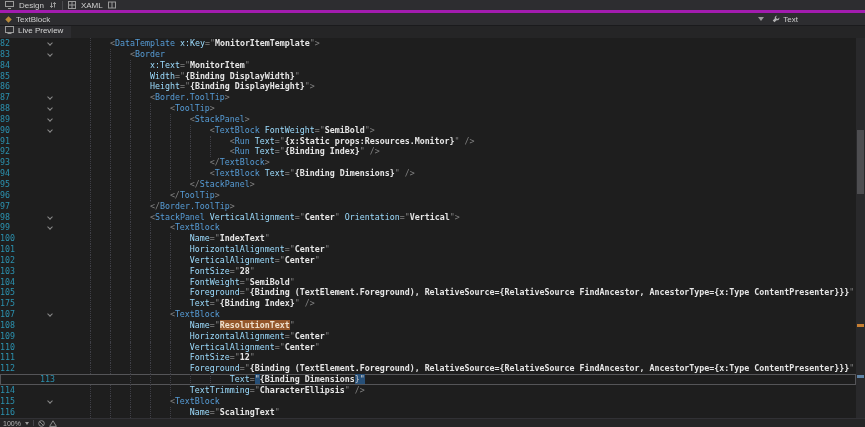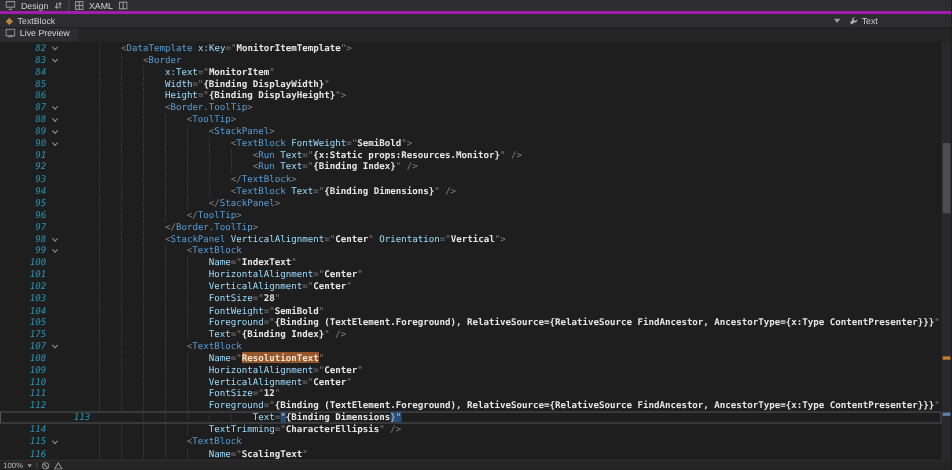--- a/index.html
+++ b/index.html
@@ -33,21 +33,21 @@
     border-top: 4px solid #9a9a9a;
   }
   
   #editor { position: relative; height: 380px; overflow: hidden; --lh: 10.857px; }
   .row {
     display: flex; height: var(--lh); line-height: var(--lh);
     font-family: "DejaVu Sans Mono", "Liberation Mono", monospace;
     font-size: 8.3px; white-space: pre; width: 856px;
   }
   .row.cur { box-shadow: inset 0 0 0 1px #555558; padding-left: 40px; }
-  .ln { width: 42px; text-align: right; color: var(--line-number, #2b91af); flex: 0 0 auto; font-style: italic; }
+  .ln { width: 42px; text-align: left; color: var(--line-number, #2b91af); flex: 0 0 auto; }
   .foldc { width: 16px; flex: 0 0 auto; text-align: center; }
   .chev {
     display: inline-block; width: 4px; height: 4px;
     border-right: 1px solid #8a8a8a; border-bottom: 1px solid #8a8a8a;
     transform: rotate(45deg); margin-bottom: 1px;
   }
   .codec { flex: 1 1 auto; overflow: hidden; padding-left: 32px; }
   .ig {
     display: inline-block; width: 4ch; height: var(--lh);
     border-left: 1px dotted #3f3f46; vertical-align: top;

